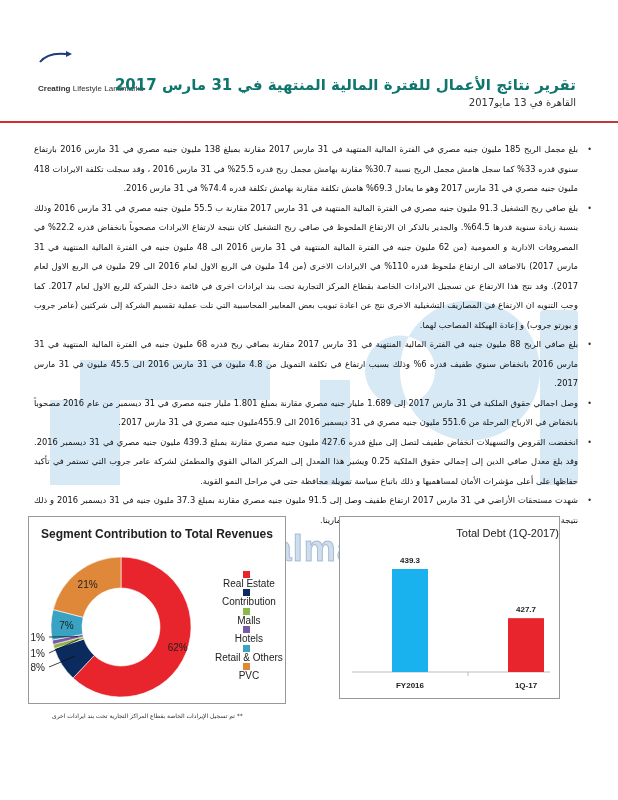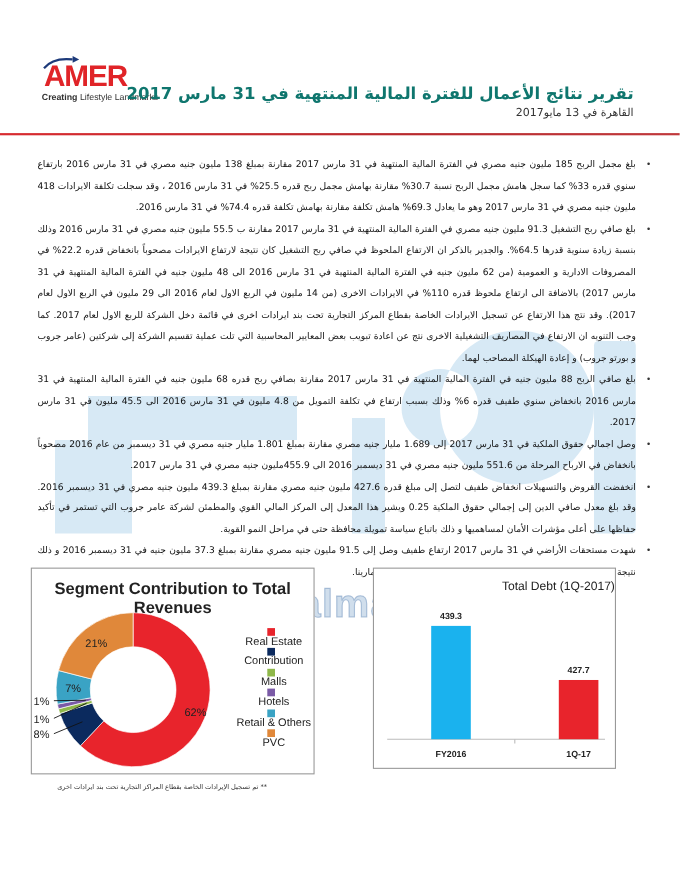--- a/index.html
+++ b/index.html
@@ -54,21 +54,21 @@
   }
 
   .chart-box {
     position: absolute; background: #fff; border: 1px solid #999; z-index: 2;
   }
   .pie-box { left: 28px; top: 516px; width: 258px; height: 188px; }
   .bar-box { left: 339px; top: 516px; width: 221px; height: 183px; }
 
   .pie-title {
     position: absolute; left: 0; width: 100%; top: 10px; text-align: center;
-    font-family: "Liberation Sans", sans-serif; font-weight: bold; font-size: 15px; color: #222;
+    font-family: "Liberation Sans", sans-serif; font-weight: bold; font-size: 12px; color: #222;
   }
   .pie-svg { position: absolute; left: 0; top: 0; }
   .legend { position: absolute; left: 186px; top: 54px; list-style: none; }
   .legend li {
     display: flex; align-items: center; height: 18.4px;
     font-family: "Liberation Sans", sans-serif; font-size: 10px; color: #222; flex-direction: column;
   }
   .legend .sw { width: 7px; height: 7px; margin-right: 5px; display: inline-block; }
 
   .bar-title {
@@ -94,21 +94,20 @@
     <rect x="30" y="100" width="30" height="85"></rect>
   </g>
 </svg>
 <div class="watermark-url">www.almasdar.com</div>
 
 <div class="logo">
   <svg class="logo-swoosh" width="40" height="14" viewBox="0 0 40 14">
     <path d="M2 12 Q10 2 28 4" stroke="#1d3a7a" stroke-width="2" fill="none"></path>
     <polygon points="28,1 34,4 28,7" fill="#1d3a7a"></polygon>
   </svg>
-  <div class="logo-text">AMER</div>
   <div class="logo-tag"><b>Creating</b><span> Lifestyle Landmarks</span></div>
 </div>
 <div class="header-title">تقرير نتائج الأعمال للفترة المالية المنتهية في 31 مارس 2017</div>
 <div class="header-date">القاهرة في 13 مايو2017</div>
 <div class="header-rule"></div>
 
 <ul class="bullets">
   <li>بلغ مجمل الربح 185 مليون جنيه مصري في الفترة المالية المنتهية في 31 مارس 2017 مقارنة بمبلغ 138 مليون جنيه مصري في 31 مارس 2016 بارتفاع سنوي قدره 33% كما سجل هامش مجمل الربح نسبة 30.7% مقارنة بهامش مجمل ربح قدره 25.5% في 31 مارس 2016 ، وقد سجلت تكلفة الايرادات 418 مليون جنيه مصري في 31 مارس 2017 وهو ما يعادل 69.3% هامش تكلفة مقارنة بهامش تكلفة قدره 74.4% في 31 مارس 2016.</li>
   <li>بلغ صافي ربح التشغيل 91.3 مليون جنيه مصري في الفترة المالية المنتهية في 31 مارس 2017 مقارنة ب 55.5 مليون جنيه مصري في 31 مارس 2016 وذلك بنسبة زيادة سنوية قدرها 64.5%. والجدير بالذكر ان الارتفاع الملحوظ في صافي ربح التشغيل كان نتيجة لارتفاع الايرادات مصحوباً بانخفاض قدره 22.2% في المصروفات الادارية و العمومية (من 62 مليون جنيه في الفترة المالية المنتهية في 31 مارس 2016 الى 48 مليون جنيه في الفترة المالية المنتهية في 31 مارس 2017) بالاضافة الى ارتفاع ملحوظ قدره 110% في الايرادات الاخرى (من 14 مليون في الربع الاول لعام 2016 الى 29 مليون في الربع الاول لعام 2017). وقد نتج هذا الارتفاع عن تسجيل الايرادات الخاصة بقطاع المركز التجارية تحت بند ايرادات اخرى في قائمة دخل الشركة للربع الاول لعام 2017. كما وجب التنويه ان الارتفاع في المصاريف التشغيلية الاخرى نتج عن اعادة تبويب بعض المعايير المحاسبية التي تلت عملية تقسيم الشركة إلى شركتين (عامر جروب و بورتو جروب) و إعادة الهيكلة المصاحب لهما.</li>
   <li>بلغ صافي الربح 88 مليون جنيه في الفترة المالية المنتهية في 31 مارس 2017 مقارنة بصافي ربح قدره 68 مليون جنيه في الفترة المالية المنتهية في 31 مارس 2016 بانخفاض سنوي طفيف قدره 6% وذلك بسبب ارتفاع في تكلفة التمويل من 4.8 مليون في 31 مارس 2016 الى 45.5 مليون في 31 مارس 2017.</li>

